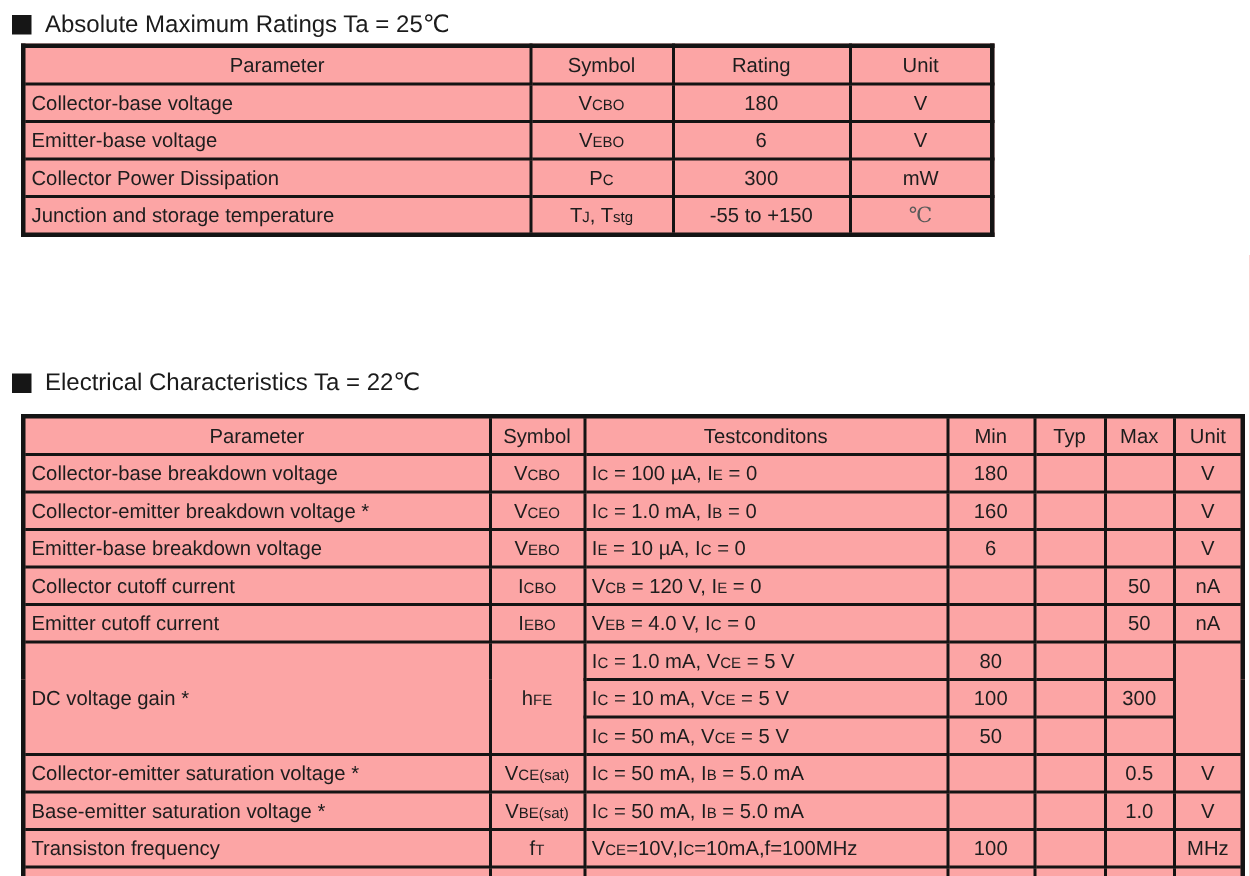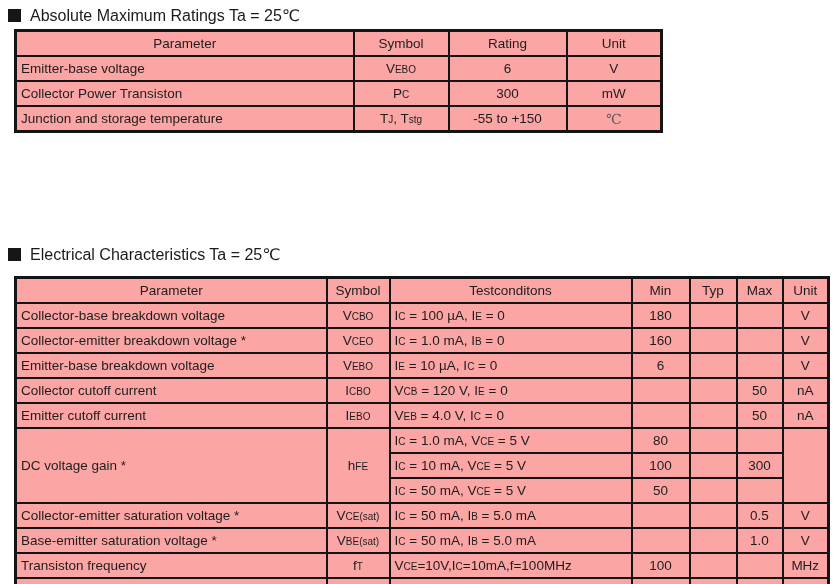--- a/index.html
+++ b/index.html
@@ -47,43 +47,49 @@
       <col style="width:95px">
     </colgroup>
   <tbody>
       <tr>
     <th>Parameter</th>
     <th>Symbol</th>
     <th>Rating</th>
     <th>Unit</th>
   </tr>
   <tr>
+    <td class="l">Collector-base voltage</td>
+    <td class="c"><span>V</span><span class="sm">CBO</span><span></span></td>
+    <td class="c">180</td>
+    <td class="c">V</td>
+  </tr>
+  <tr>
     <td class="l">Emitter-base voltage</td>
     <td class="c"><span>V</span><span class="sm">EBO</span><span></span></td>
     <td class="c">6</td>
     <td class="c">V</td>
   </tr>
   <tr>
-    <td class="l">Collector Power Transiston</td>
+    <td class="l">Collector Power Dissipation</td>
     <td class="c"><span>P</span><span class="sm">C</span><span></span></td>
     <td class="c">300</td>
     <td class="c">mW</td>
   </tr>
   <tr>
     <td class="l">Junction and storage temperature</td>
     <td class="c"><span>T</span><span class="sm">J</span><span>, T</span><span class="sm">stg</span><span></span></td>
     <td class="c">-55 to +150</td>
     <td class="c celsius">℃</td>
   </tr>
 </tbody>
   </table>
 
 <div class="section-title" id="title2">
   <span class="sq"></span>
-  <span>Electrical Characteristics Ta = 25℃</span>
+  <span>Electrical Characteristics Ta = 22℃</span>
 </div>
 
 <div id="t2wrap">
 <table id="t2">
   <colgroup>
         <col style="width:311px">
         <col style="width:63px">
         <col style="width:242px">
         <col style="width:58px">
         <col style="width:47px">

